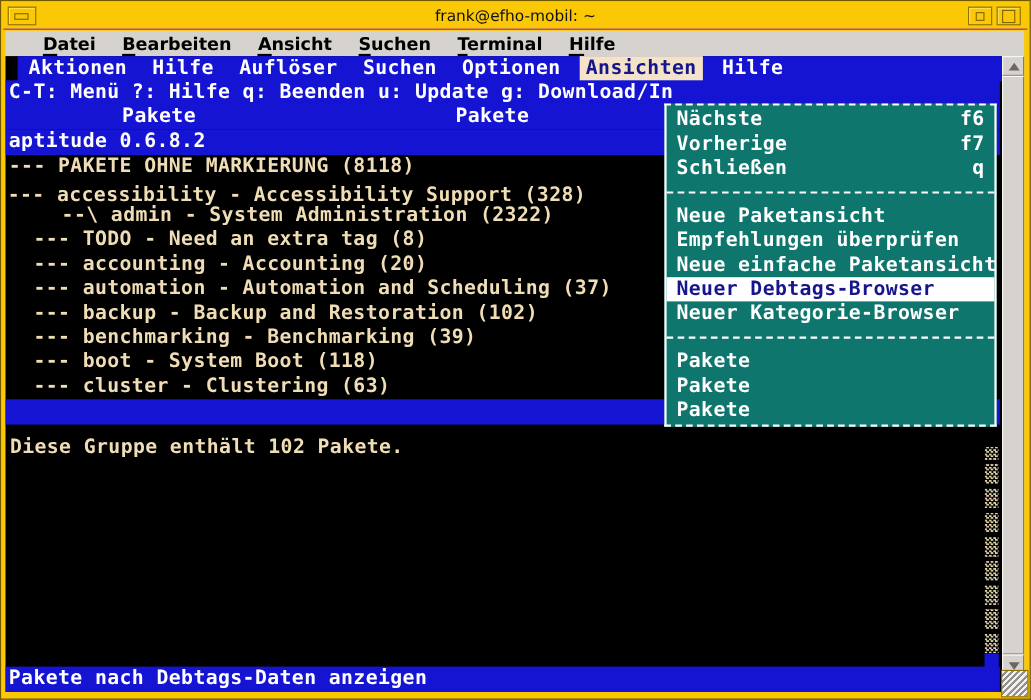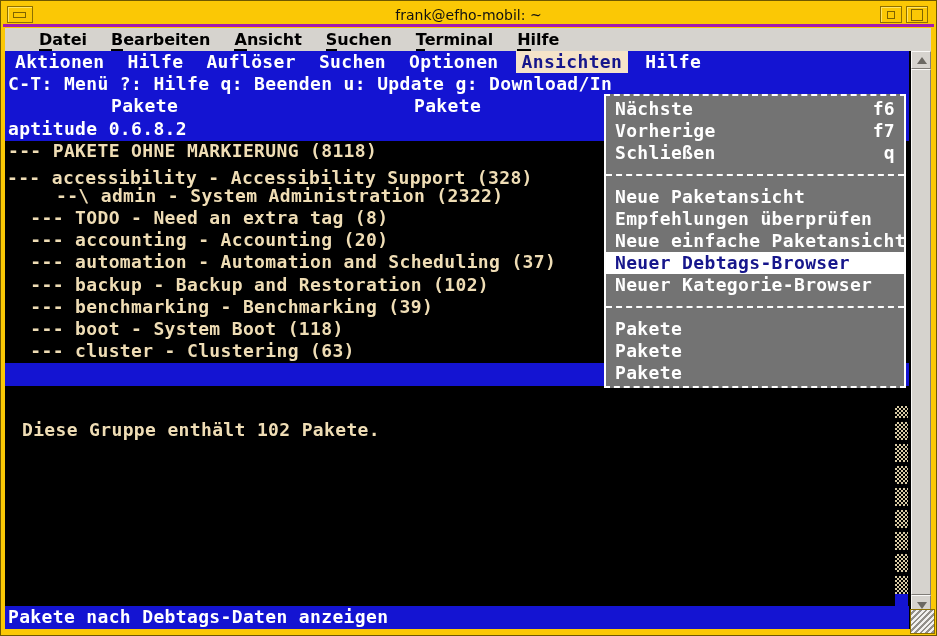--- a/index.html
+++ b/index.html
@@ -3,46 +3,46 @@
 <meta charset="utf-8">
 <style>
   html,body{margin:0;padding:0;background:#555;}
   *{box-sizing:border-box;}
   .window{
     position:relative;width:937px;height:636px;
     background:#FBC805;border:1px solid #6F5800;
     font-family:"DejaVu Sans",sans-serif;overflow:hidden;
   }
   
-  .titlebar{position:absolute;left:2px;top:2px;right:2px;height:24px;background:#FBC805;border-bottom:3px solid #a21caf;}
+  .titlebar{position:absolute;left:2px;top:2px;right:2px;height:24px;background:#FBC805;border-bottom:1px solid #a21caf;}
   .title-text{position:absolute;left:0;right:0;top:4px;text-align:center;font-size:14px;color:#111;}
   .tb-btn{position:absolute;top:3px;width:26px;height:17px;background:#FBC805;border:1px solid #8D7000;box-shadow:inset 1px 1px 0 #FFE467;}
   .tb-btn.menu{left:4px;}
   .tb-btn.restore{right:32px;width:22px;}
   .tb-btn.maximize{right:6px;width:22px;}
   .glyph-dash{position:absolute;left:5px;top:5px;width:13px;height:6px;border:1px solid #7E6400;}
   .glyph-sm-square{position:absolute;left:6px;top:4px;width:8px;height:8px;border:1px solid #7E6400;}
   .glyph-square{position:absolute;left:4px;top:2px;width:12px;height:12px;border:1px solid #7E6400;}
   
   .gtkbar{position:absolute;left:4px;top:27px;right:5px;height:23px;background:#D6D3CE;display:flex;align-items:center;gap:24px;padding-left:34px;}
   .gtk-item{font-size:16px;font-weight:bold;color:#000;cursor:default;}
   .gtk-item u{text-decoration:none;border-bottom:2px solid #000;}
   
   .terminal{position:absolute;left:4px;top:50px;width:907px;height:578px;background:#000;
     font-family:"DejaVu Sans Mono",monospace;font-weight:bold;font-size:18px;letter-spacing:.35px;overflow:hidden;}
   .trow{position:absolute;left:0;width:904px;height:23px;line-height:22px;white-space:pre;}
   .blue{background:#1414D2;color:#FFFFFF;}
   .cream{color:#EFDDB5;}
   
-  .apt-menubar{display:flex;padding-left:10px;}
+  .apt-menubar{display:flex;padding-left:10px;margin-left:11px;}
   .apt-mitem{margin-right:23px;color:#fff;}
   .apt-mitem.active{background:#F5E3C9;color:#16168C;padding:0 6px;margin-left:-6px;margin-right:17px;}
   .tab-label{position:absolute;top:0;color:#fff;}
   
-  .view-menu{position:absolute;left:599px;top:43px;width:302px;background:#737373;
+  .view-menu{position:absolute;left:599px;top:43px;width:302px;background:#0f766e;
     border-left:2px solid #fff;border-right:2px solid #fff;
     border-top:2px dashed #fff;border-bottom:2px dashed #fff;padding:2px 0;}
   .vm-row{height:22px;line-height:22px;display:flex;justify-content:space-between;padding:0 9px;color:#fff;white-space:pre;}
   .vm-row.selected{background:#FFFFFF;color:#16168C;align-items:flex-end;}
   .vm-sep{height:22px;position:relative;}
   .vm-sep div{position:absolute;left:0;right:0;top:10px;border-top:2px dashed #fff;}
   
   .dither{position:absolute;left:890px;top:355px;width:13px;height:188px;
     background:repeating-conic-gradient(#D9CBA4 0% 25%,#000 0% 50%) 0 0/4px 4px;
     -webkit-mask:repeating-linear-gradient(0deg,#000 0 18px,transparent 18px 22px);
@@ -110,21 +110,21 @@
         <div class="trow cream" style="top: 178px; padding-left: 3px;">  --- accounting - Accounting (20)</div>
         <div class="trow cream" style="top: 200.25px; padding-left: 3px;">  --- automation - Automation and Scheduling (37)</div>
         <div class="trow cream" style="top: 222.5px; padding-left: 3px;">  --- backup - Backup and Restoration (102)</div>
         <div class="trow cream" style="top: 244.75px; padding-left: 3px;">  --- benchmarking - Benchmarking (39)</div>
         <div class="trow cream" style="top: 267px; padding-left: 3px;">  --- boot - System Boot (118)</div>
         <div class="trow cream" style="top: 289.25px; padding-left: 3px;">  --- cluster - Clustering (63)</div>
       </div>
 
     <div class="trow blue" style="top:312px"></div>
 
-    <div class="trow cream" style="top:368px;padding-left:17px">Diese Gruppe enthält 102 Pakete.</div>
+    <div class="trow cream" style="top:345px;padding-left:4px">Diese Gruppe enthält 102 Pakete.</div>
 
     <div class="dither"></div>
     <div class="dither-thumb"></div>
 
     <div class="trow blue" style="top:555px;padding-left:3px">Pakete nach Debtags-Daten anzeigen</div>
 
     <div class="view-menu" id="view-menu">
         <div class="vm-row"><span>Nächste</span><span>f6</span></div>
         <div class="vm-row"><span>Vorherige</span><span>f7</span></div>
         <div class="vm-row"><span>Schließen</span><span>q</span></div>

